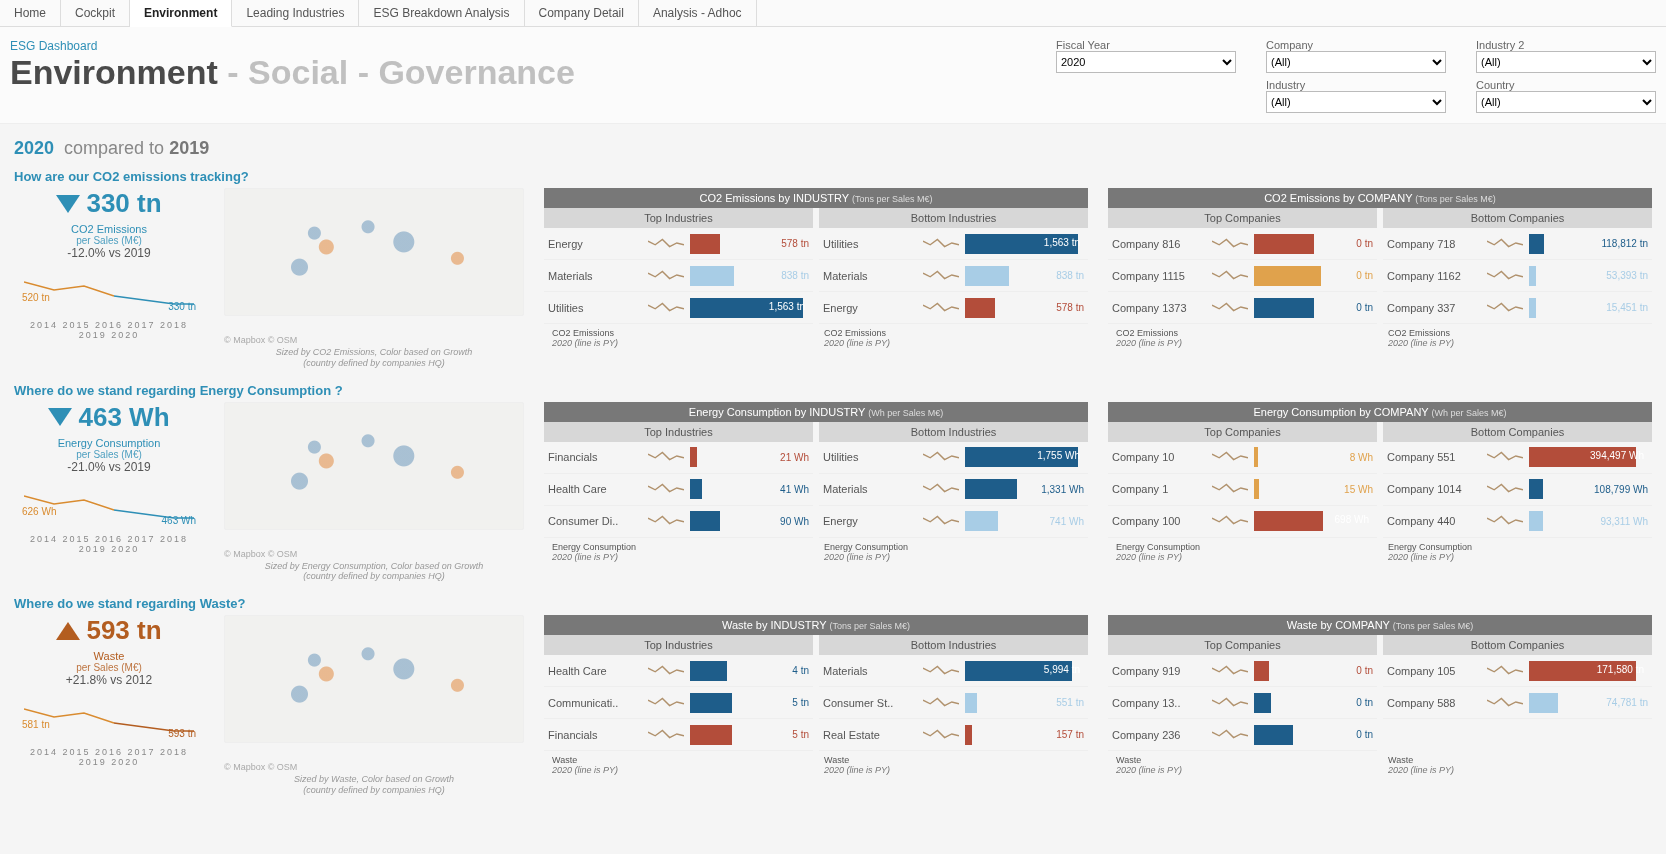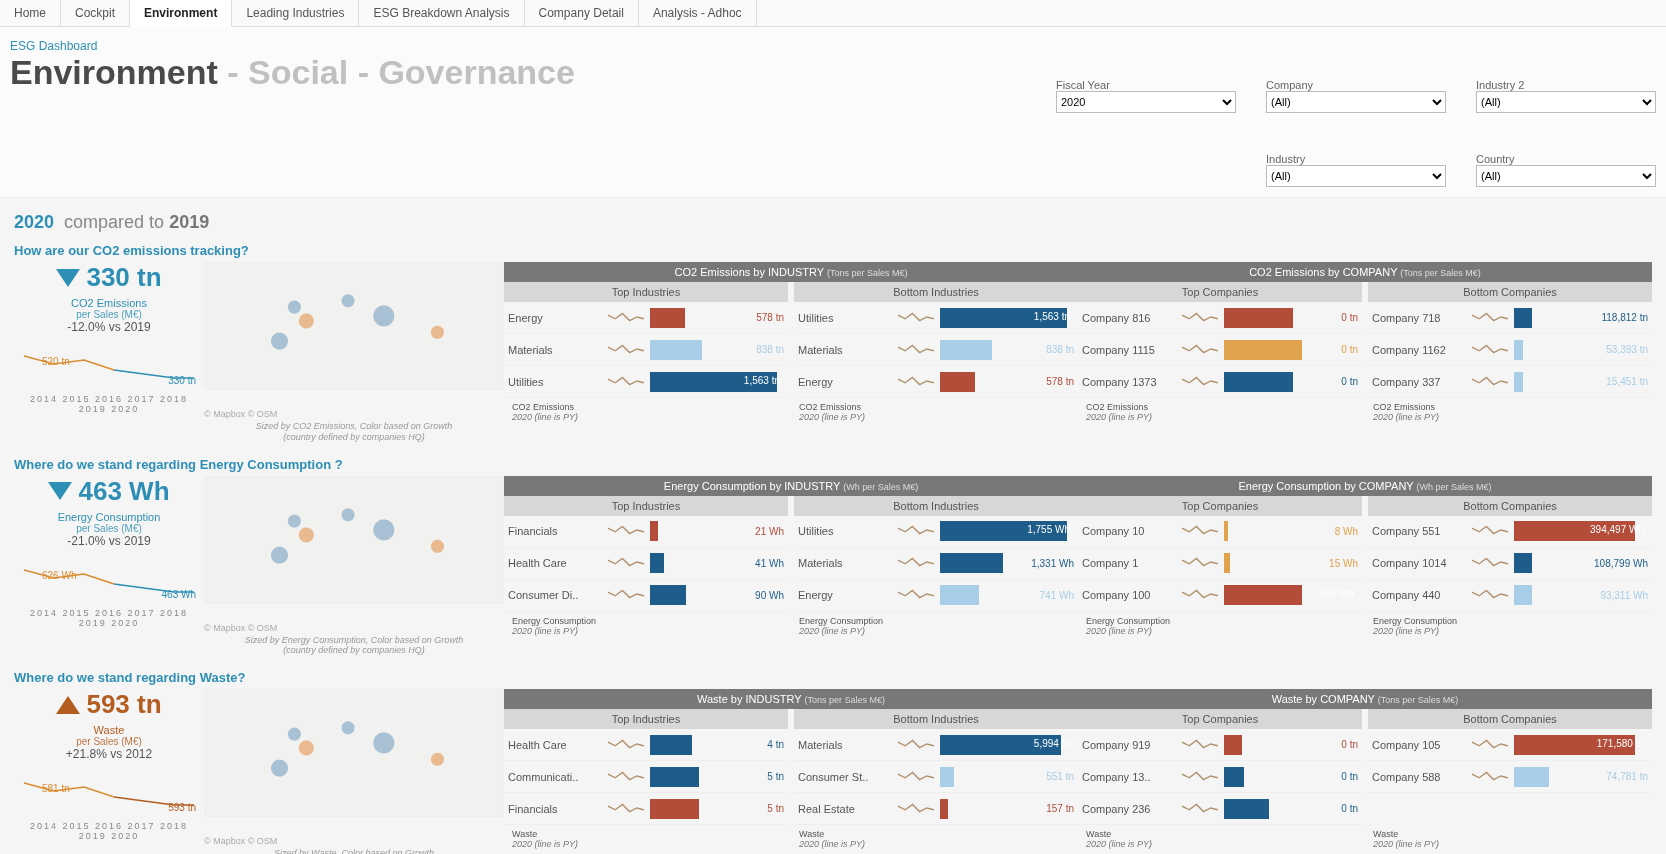--- a/index.html
+++ b/index.html
@@ -14,41 +14,41 @@
   .tabs { display: flex; background: #fafafa; border-bottom: 1px solid #ddd; }
   .tab { padding: 6px 14px; border-right: 1px solid #ddd; color: #555; cursor: pointer; }
   .tab.active { background: #fff; font-weight: 600; color: #222; border-bottom: 1px solid #fff; margin-bottom: -1px; }
   
   .header { display: flex; padding: 12px 10px 4px 10px; background: #fbfbfb; border-bottom: 1px solid #eee; }
   .title-block { flex: 1; }
   .crumb { color: #2e8fb6; font-size: 12px; }
   .title-line { font-size: 34px; font-weight: 700; color: #4a4a4a; }
   .title-dim { color: #c0c0c0; }
   .filters { display: flex; flex-wrap: wrap; gap: 0 30px; }
-  .filter { margin-bottom: 6px; margin-top: 40px; }
+  .filter { margin-bottom: 6px; }
   .filter label { display: block; font-size: 11px; color: #666; }
   .filter select { width: 180px; height: 22px; border: 1px solid #bbb; font-size: 11px; background: #fff; }
   
   .compare { padding: 14px 14px 6px 14px; font-size: 18px; color: #888; }
   .compare .y1 { color: #2e8fb6; font-weight: 600; }
   .compare .y2 { color: #777; font-weight: 600; }
   
   .section { padding: 4px 14px 10px 14px; }
   .question { color: #2e8fb6; font-weight: 600; font-size: 13px; margin-bottom: 4px; }
-  .row { display: flex; }
+  .row { display: flex; gap: 20px; }
   .kpi-col { width: 190px; text-align: center; }
   .kpi-big { font-size: 26px; font-weight: 700; display: flex; justify-content: center; align-items: center; gap: 6px; }
   .kpi-teal .kpi-big, .kpi-teal .kpi-label, .kpi-teal .kpi-sub { color: #2e8fb6; }
   .kpi-brown .kpi-big, .kpi-brown .kpi-label, .kpi-brown .kpi-sub { color: #b35d20; }
   .kpi-label { font-size: 11px; margin-top: 4px; }
   .kpi-sub   { font-size: 10px; opacity: .85; }
   .kpi-delta { font-size: 12px; color: #555; margin-top: 0; }
   .mini-wrap { position: relative; width: 170px; height: 44px; margin: 10px auto 0; }
   .mini-wrap svg { width: 170px; height: 44px; }
-  .mini-left  { position: absolute; left: -2px; top: 12px; color: #d98b2f; font-size: 10px; margin-left: 20px; }
+  .mini-left  { position: absolute; left: -2px; top: 22px; color: #d98b2f; font-size: 10px; }
   .mini-right { position: absolute; right: -2px; bottom: 2px; color: #2e8fb6; font-size: 10px; }
   .years { color: #888; font-size: 9px; letter-spacing: 2px; text-align: center; margin-top: 6px; }
   
   .map-col { width: 300px; }
   .map { width: 100%; height: 128px; border: 1px solid #eee; border-radius: 2px; background:
     radial-gradient(circle at 30% 35%, rgba(60,120,170,.4) 6px, transparent 7px),
     radial-gradient(circle at 34% 46%, rgba(225,130,50,.5) 7px, transparent 8px),
     radial-gradient(circle at 48% 30%, rgba(60,120,170,.4) 6px, transparent 7px),
     radial-gradient(circle at 60% 42%, rgba(60,120,170,.4) 10px, transparent 11px),
     radial-gradient(circle at 78% 55%, rgba(225,130,50,.5) 6px, transparent 7px),

